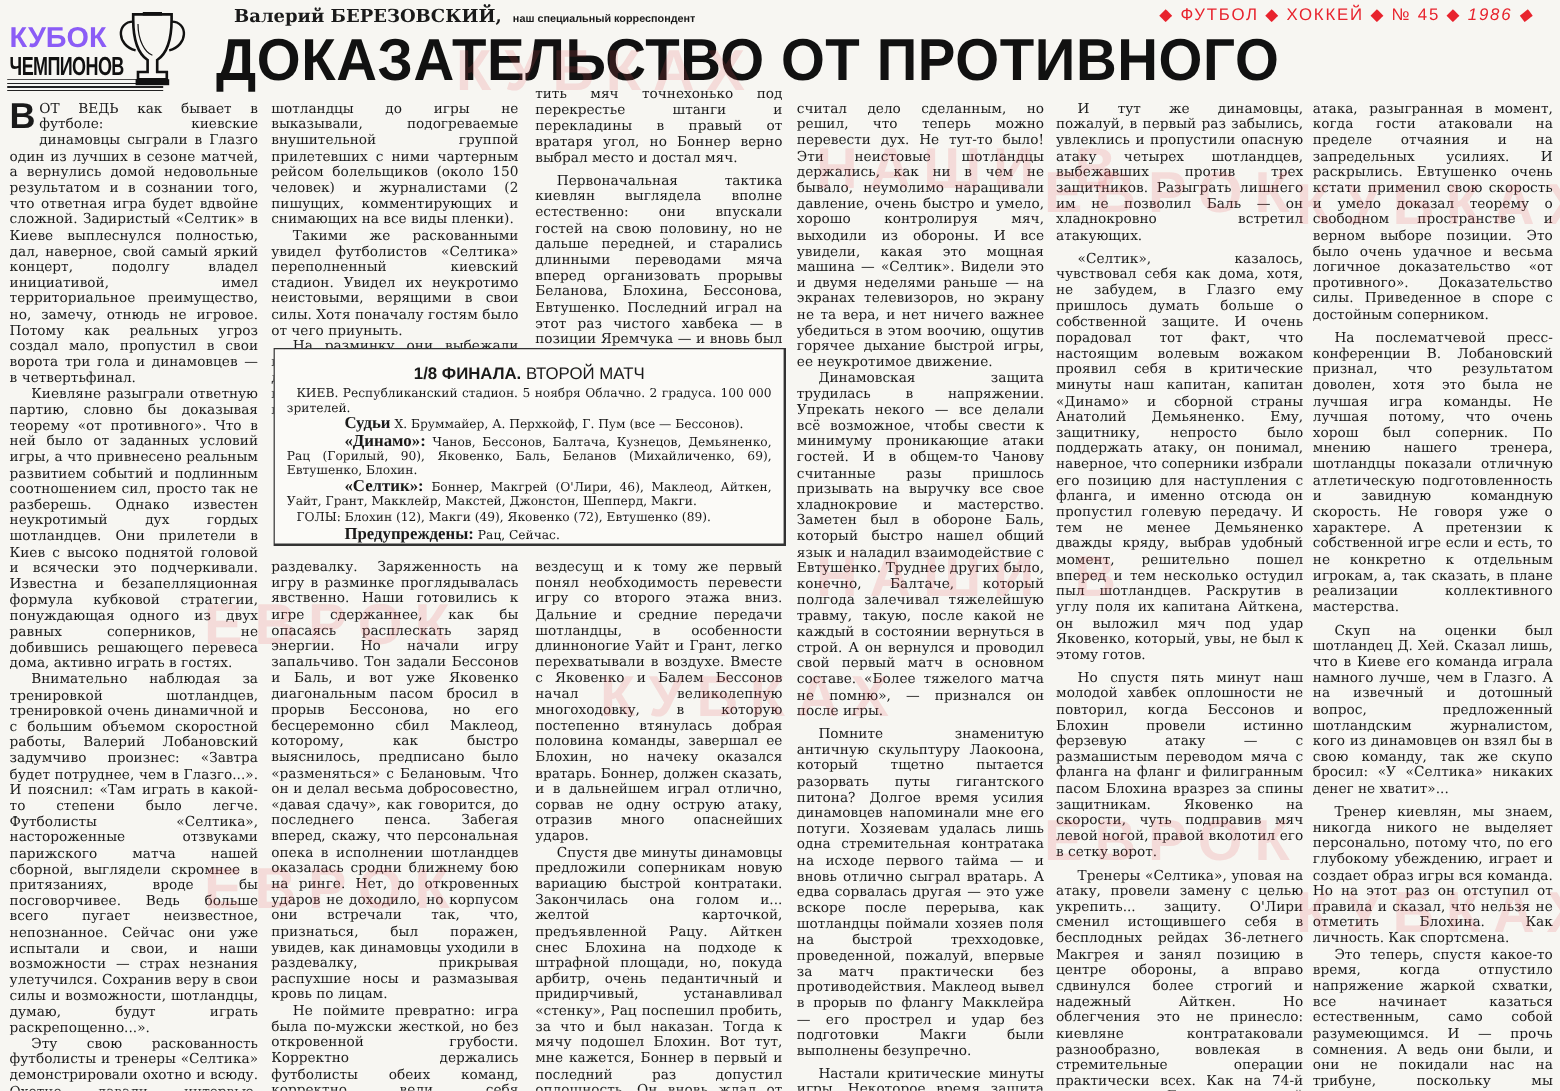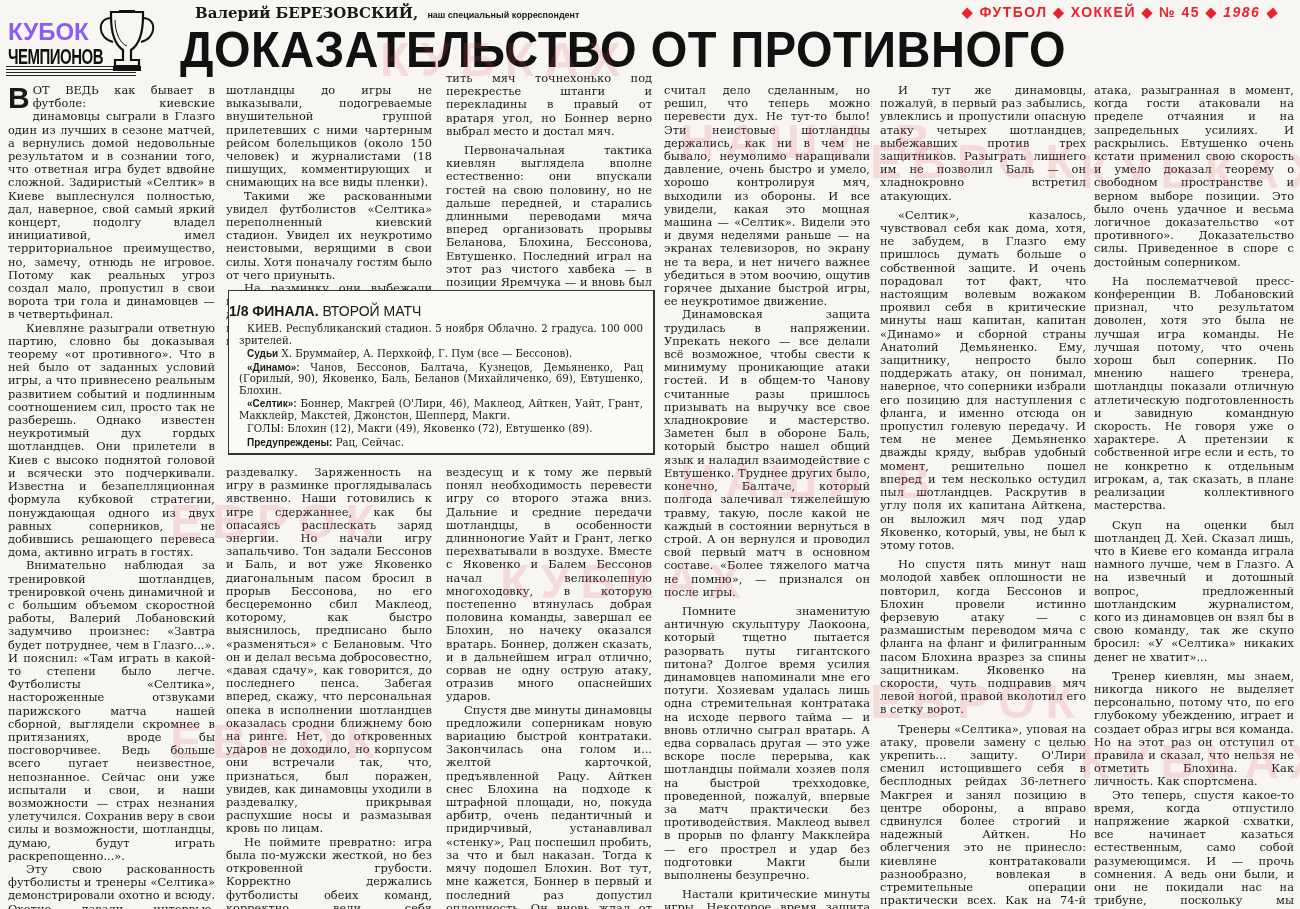--- a/index.html
+++ b/index.html
@@ -16,47 +16,47 @@
   }
   .header { position: absolute; left: 0; top: 0; width: 1300px; height: 76px; }
   .logo { position: absolute; left: 6px; top: 6px; width: 150px; height: 66px; }
   .logo .l1 { position: absolute; left: 2px; top: 12px; font-family: "Liberation Sans", sans-serif; font-weight: bold; font-size: 24px; letter-spacing: 0px; color: #8b5cf6; }
   .logo .l2 { position: absolute; left: 2px; top: 38px; font-family: "Liberation Sans", sans-serif; font-weight: bold; font-size: 15px; transform: scaleY(1.45); transform-origin: top left; color: #111; letter-spacing: -0.5px; }
   .logo .lines { position: absolute; left: 0; top: 60px; width: 130px; height: 10px;
     background: repeating-linear-gradient(#222 0 1px, transparent 1px 3px); }
   .cup { position: absolute; left: 85px; top: 0px; }
   .byline { position: absolute; left: 195px; top: 4px; font-family: "DejaVu Serif", serif; font-weight: bold; font-size: 15px; }
   .byline small { font-family: "Liberation Sans", sans-serif; font-size: 9px; font-weight: bold; margin-left: 4px; }
-  .kicker { position: absolute; right: 22px; top: 4px; color: #e8232d; font-family: "Liberation Sans", sans-serif; font-weight: bold; font-size: 14px; letter-spacing: 1.5px; }
+  .kicker { position: absolute; right: 22px; top: 4px; color: #e8232d; font-family: "Liberation Sans", sans-serif; font-weight: normal; font-size: 14px; letter-spacing: 1.5px; }
   .kicker i { font-style: italic; }
   .headline { position: absolute; left: 180px; top: 22px; font-family: "Liberation Sans", sans-serif; font-weight: bold; font-size: 47px; letter-spacing: 0.5px; color: #111; white-space: nowrap; transform: scaleY(1.05); }
 
   .col { position: absolute; font-size: 11.4px; line-height: 13.2px; text-align: justify; hyphens: manual; }
   .col p { margin: 0; text-indent: 18px; }
   .col p.gap { margin-top: 6px; }
   .col p.noindent { text-indent: 0; }
   .dropcap { float: left; font-family: "Liberation Sans", sans-serif; font-weight: bold; font-size: 30px; line-height: 26px; margin: 1px 3px 0 0; }
 
   .c1 { left: 8px; top: 84px; width: 207px; }
   .c2 { left: 226px; top: 84px; width: 206px; }
   .c3 { left: 446px; top: 72px; width: 206px; }
   .c2b { left: 226px; top: 466px; width: 206px; }
   .c3b { left: 446px; top: 466px; width: 206px; }
   .c4 { left: 664px; top: 84px; width: 206px; }
   .c5 { left: 880px; top: 84px; width: 206px; }
   .c6 { left: 1094px; top: 84px; width: 200px; }
 
   .matchbox { position: absolute; left: 228px; top: 290px; width: 424px; height: 162px;
     border: 1px solid #333; border-right-width: 2px; border-bottom-width: 2px; background: #fbfaf7; }
-  .matchbox .stage { text-align: left; font-family: "Liberation Sans", sans-serif; font-size: 14px; margin-top: 12px; }
+  .matchbox .stage { text-align: center; font-family: "Liberation Sans", sans-serif; font-size: 14px; margin-top: 12px; }
   .matchbox .stage b { font-weight: bold; }
   .matchbox .score { text-align: center; font-family: "DejaVu Serif", serif; font-weight: bold; font-style: italic; font-size: 15px; margin-top: 4px; }
   .matchbox .details { font-family: "DejaVu Serif", serif; font-size: 10.2px; line-height: 11.5px; padding: 4px 10px 0 10px; text-align: justify; }
   .matchbox .details p { margin: 0 0 2px 0; text-indent: 8px; }
-  .matchbox .details .lbl { font-family: Liberation Sans, sans-serif; font-weight: bold; font-size: 10px; }
+  .matchbox .details .lbl { font-family: Liberation Serif, serif; font-weight: bold; font-size: 14px; margin-left: 40px; }
 </style>
 </head>
 <body>
 
 <div class="header">
   <div class="logo">
     <span class="l1">КУБОК</span>
     <span class="l2">ЧЕМПИОНОВ</span>
     <div class="lines"></div>
     <svg class="cup" width="72" height="72" viewBox="0 0 72 72">
@@ -80,21 +80,21 @@
 </div>
 
 <div class="col c1">
   <p class="noindent"><span class="dropcap">В</span><span>ОТ ВЕДЬ как бывает в футболе: киевские динамовцы сыграли в Глазго один из лучших в сезоне матчей, а вернулись домой недовольные результатом и в сознании того, что ответная игра будет вдвойне сложной. Задиристый «Селтик» в Киеве выплеснулся полностью, дал, наверное, свой самый яркий концерт, подолгу владел инициативой, имел территориальное преимущество, но, замечу, отнюдь не игровое. Потому как реальных угроз создал мало, пропустил в свои ворота три гола и динамовцев — в четвертьфинал.</span></p>
   <p>Киевляне разыграли ответную партию, словно бы доказывая теорему «от противного». Что в ней было от заданных условий игры, а что привнесено реальным развитием событий и подлинным соотношением сил, просто так не разберешь. Однако известен неукротимый дух гордых шотландцев. Они прилетели в Киев с высоко поднятой головой и всячески это подчеркивали. Известна и безапелляционная формула кубковой стратегии, понуждающая одного из двух равных соперников, не добившись решающего перевеса дома, активно играть в гостях.</p>
   <p>Внимательно наблюдая за тренировкой шотландцев, тренировкой очень динамичной и с большим объемом скоростной работы, Валерий Лобановский задумчиво произнес: «Завтра будет потруднее, чем в Глазго...». И пояснил: «Там играть в какой-то степени было легче. Футболисты «Селтика», настороженные отзвуками парижского матча нашей сборной, выглядели скромнее в притязаниях, вроде бы посговорчивее. Ведь больше всего пугает неизвестное, непознанное. Сейчас они уже испытали и свои, и наши возможности — страх незнания улетучился. Сохранив веру в свои силы и возможности, шотландцы, думаю, будут играть раскрепощенно...».</p>
   <p>Эту свою раскованность футболисты и тренеры «Селтика» демонстрировали охотно и всюду. Охотно давали интервью, нахваливая своих соперников и не выказывая особого огорчения первым результатом. И не скрывая своих намерений. Любопытно, что тренер команды Дэвид Хей еще в аэропорту, а капитан Рой Айткен днем позже на тренировке, будто сговорившись, твердили: «Конечно, у вас есть Беланов, Заваров и кое-кто еще, но и у нас есть Джонстон, Макстей и кое-кто еще...». А весельчак Джонстон в паузе между двумя интервью зажигательно отплясывал модный ныне танец брейк. Словом, ни тени уныния или сомнения в себе</p>
 </div>
 
 <div class="col c2">
-  <p class="noindent">шотландцы до игры не выказывали, подогреваемые внушительной группой прилетевших с ними чартерным рейсом болельщиков (около 150 человек) и журналистами (18 пишущих, комментирующих и снимающих на все виды пленки).</p>
+  <p class="noindent">шотландцы до игры не выказывали, подогреваемые внушительной группой прилетевших с ними чартерным рейсом болельщиков (около 150 человек) и журналистами (2 пишущих, комментирующих и снимающих на все виды пленки).</p>
   <p>Такими же раскованными увидел футболистов «Селтика» переполненный киевский стадион. Увидел их неукротимо неистовыми, верящими в свои силы. Хотя поначалу гостям было от чего приуныть.</p>
   <p>На разминку они выбежали первыми, а когда появились динамовцы, словно бы избегая преждевременных смотрин, возвратились в</p>
 </div>
 
 <div class="col c3">
   <p class="noindent">тить мяч точнехонько под перекрестье штанги и перекладины в правый от вратаря угол, но Боннер верно выбрал место и достал мяч.</p>
   <p class="gap">Первоначальная тактика киевлян выглядела вполне естественно: они впускали гостей на свою половину, но не дальше передней, и старались длинными переводами мяча вперед организовать прорывы Беланова, Блохина, Бессонова, Евтушенко. Последний играл на этот раз чистого хавбека — в позиции Яремчука — и вновь был заметен. Но более других вдохновение посетило в этот день Бессонова, который был</p>
 </div>
 
 <div class="matchbox">

